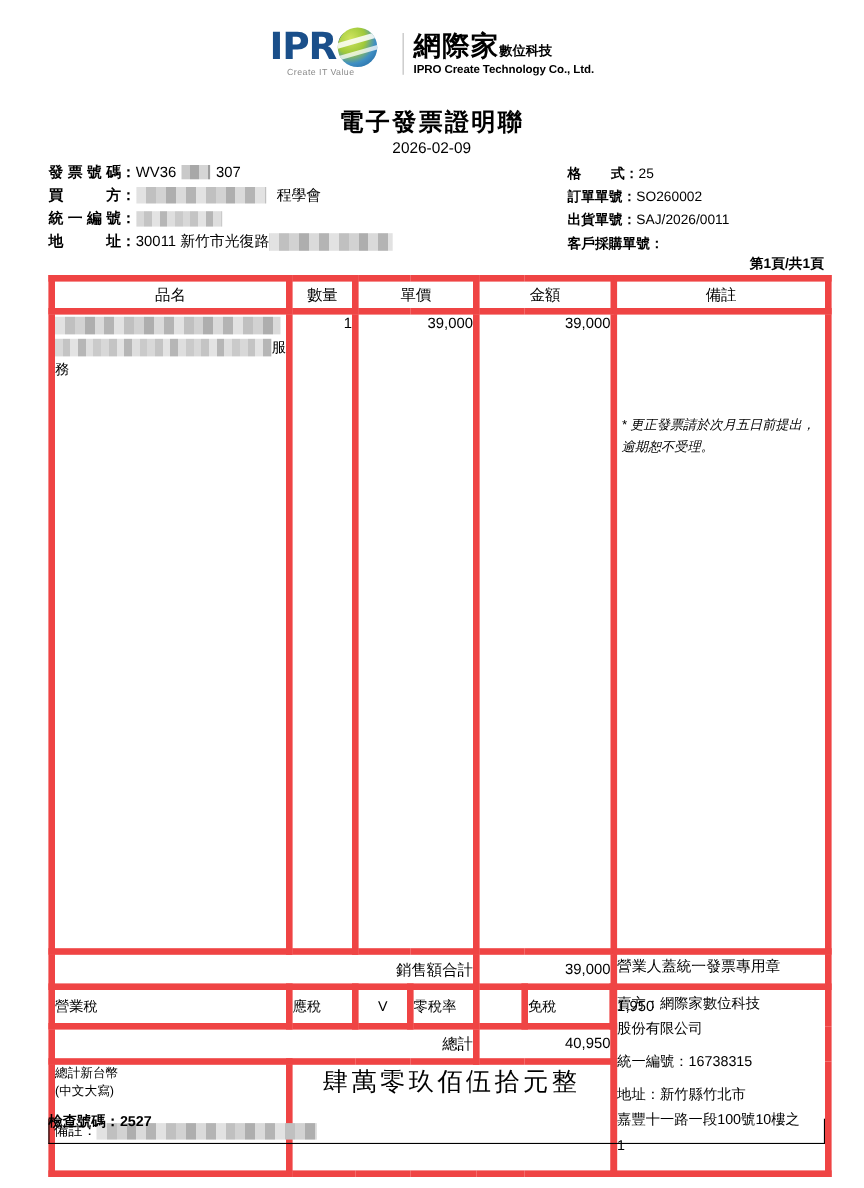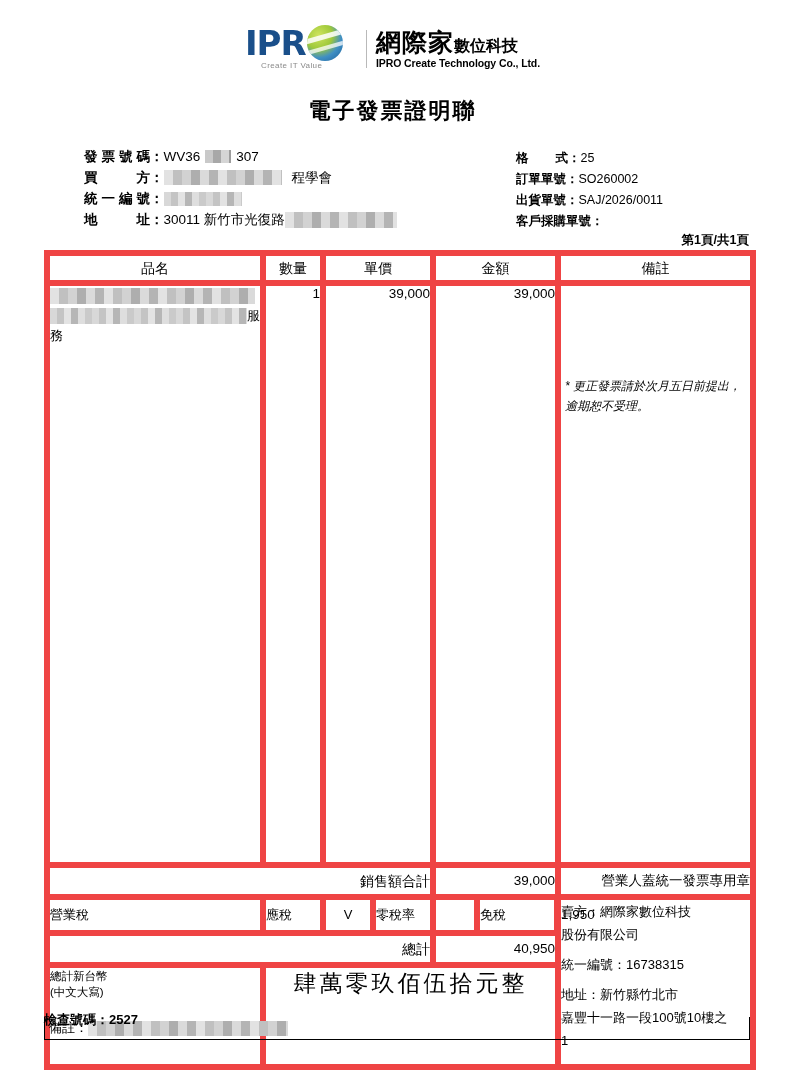--- a/index.html
+++ b/index.html
@@ -98,21 +98,21 @@
     display: flex;
     align-items: baseline;
     white-space: nowrap;
   }
   .logo-cn-big {
     font-size: 25px;
     font-weight: bold;
     letter-spacing: 1px;
   }
   .logo-cn-small {
-    font-size: 16px;
+    font-size: 12px;
     font-weight: bold;
     letter-spacing: 0px;
   }
   .logo-en {
     font-size: 10.5px;
     font-weight: bold;
     letter-spacing: -0.1px;
     margin-top: 3px;
     white-space: nowrap;
   }
@@ -135,21 +135,20 @@
     font-size: 14px;
   }
 
   
   .meta-left {
     position: absolute;
     left: 44px;
     top: 146px;
     font-size: 13.5px;
     line-height: 21px;
-    margin-left: 40px;
   }
   .meta-right {
     position: absolute;
     left: 516px;
     top: 148px;
     font-size: 12.5px;
     line-height: 21px;
   }
   .meta-row {
     display: flex;
@@ -291,26 +290,27 @@
   }
   .tot-value {
     text-align: right;
     font-size: 13.5px;
     padding: 0 5px 0 0;
     height: 26px;
     line-height: 26px;
     vertical-align: middle;
   }
   .seal-head {
-    text-align: right;
+    text-align: left;
     font-size: 13.5px;
     font-weight: bold;
     height: 26px;
     line-height: 26px;
     vertical-align: middle;
+    font-family: Liberation Mono, monospace;
   }
   .tax-cell {
     font-size: 13px;
     font-weight: bold;
     height: 30px;
     line-height: 30px;
     vertical-align: middle;
   }
   .tax-mark {
     text-align: center;
@@ -381,20 +381,21 @@
         <div class="logo-cn">
           <span class="logo-cn-big">網際家</span>
           <span class="logo-cn-small">數位科技</span>
         </div>
         <div class="logo-en">IPRO Create Technology Co., Ltd.</div>
       </div>
     </div>
   </div>
 
   <div class="doc-title">電子發票證明聯</div>
+  <div class="doc-date">2026-02-09</div>
 
   <div class="meta-left">
     <div class="meta-row">
       <span class="lbl-spaced">發票號碼</span>
       <span class="lbl">：</span>
       <span class="val">WV36</span>
       <span class="redact dark" style="width:26px;height:13px;margin:0 5px;"></span>
       <span class="val">307</span>
     </div>
     <div class="meta-row">

